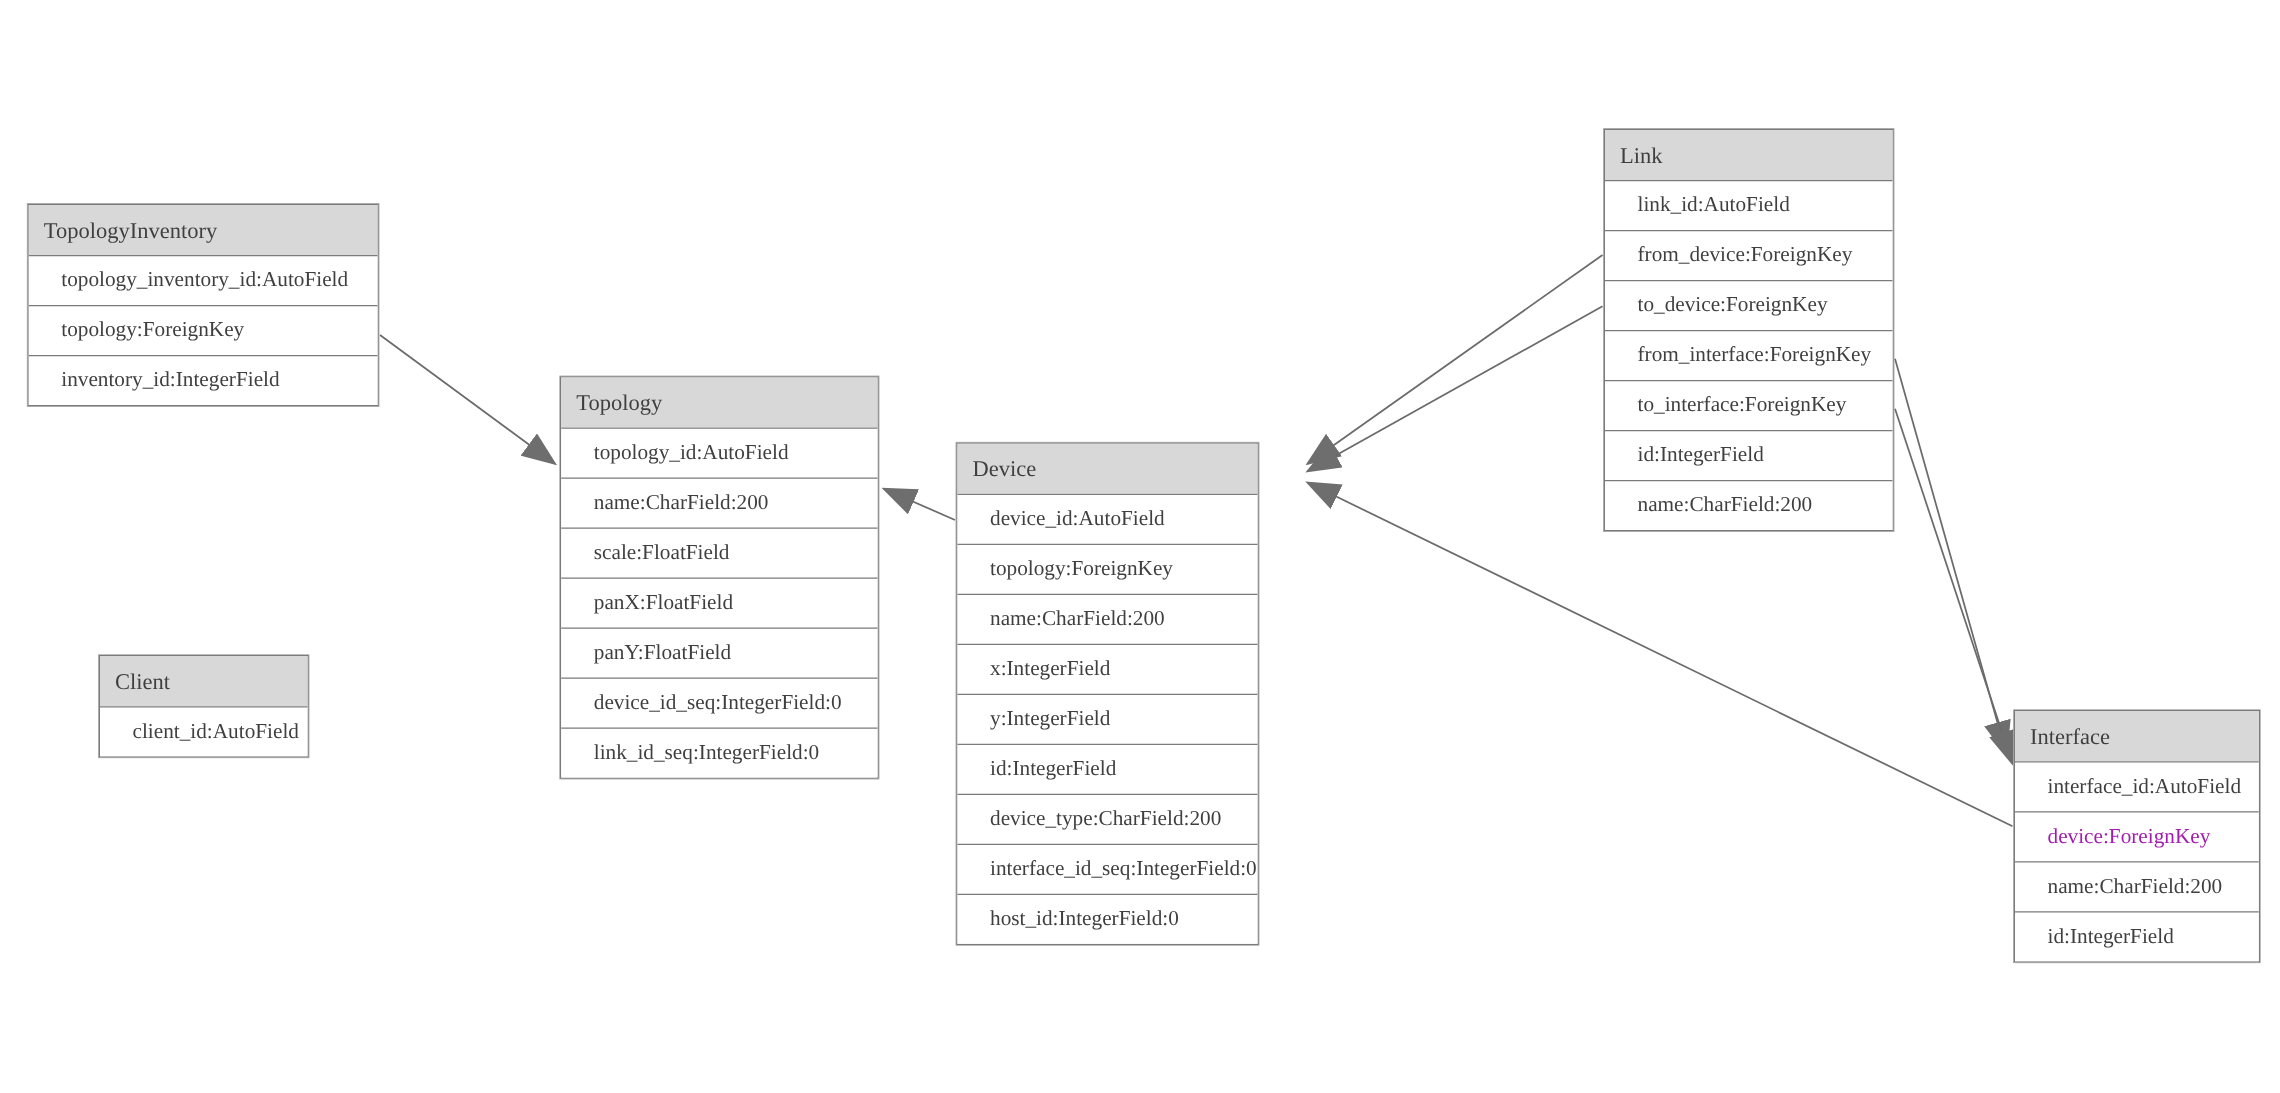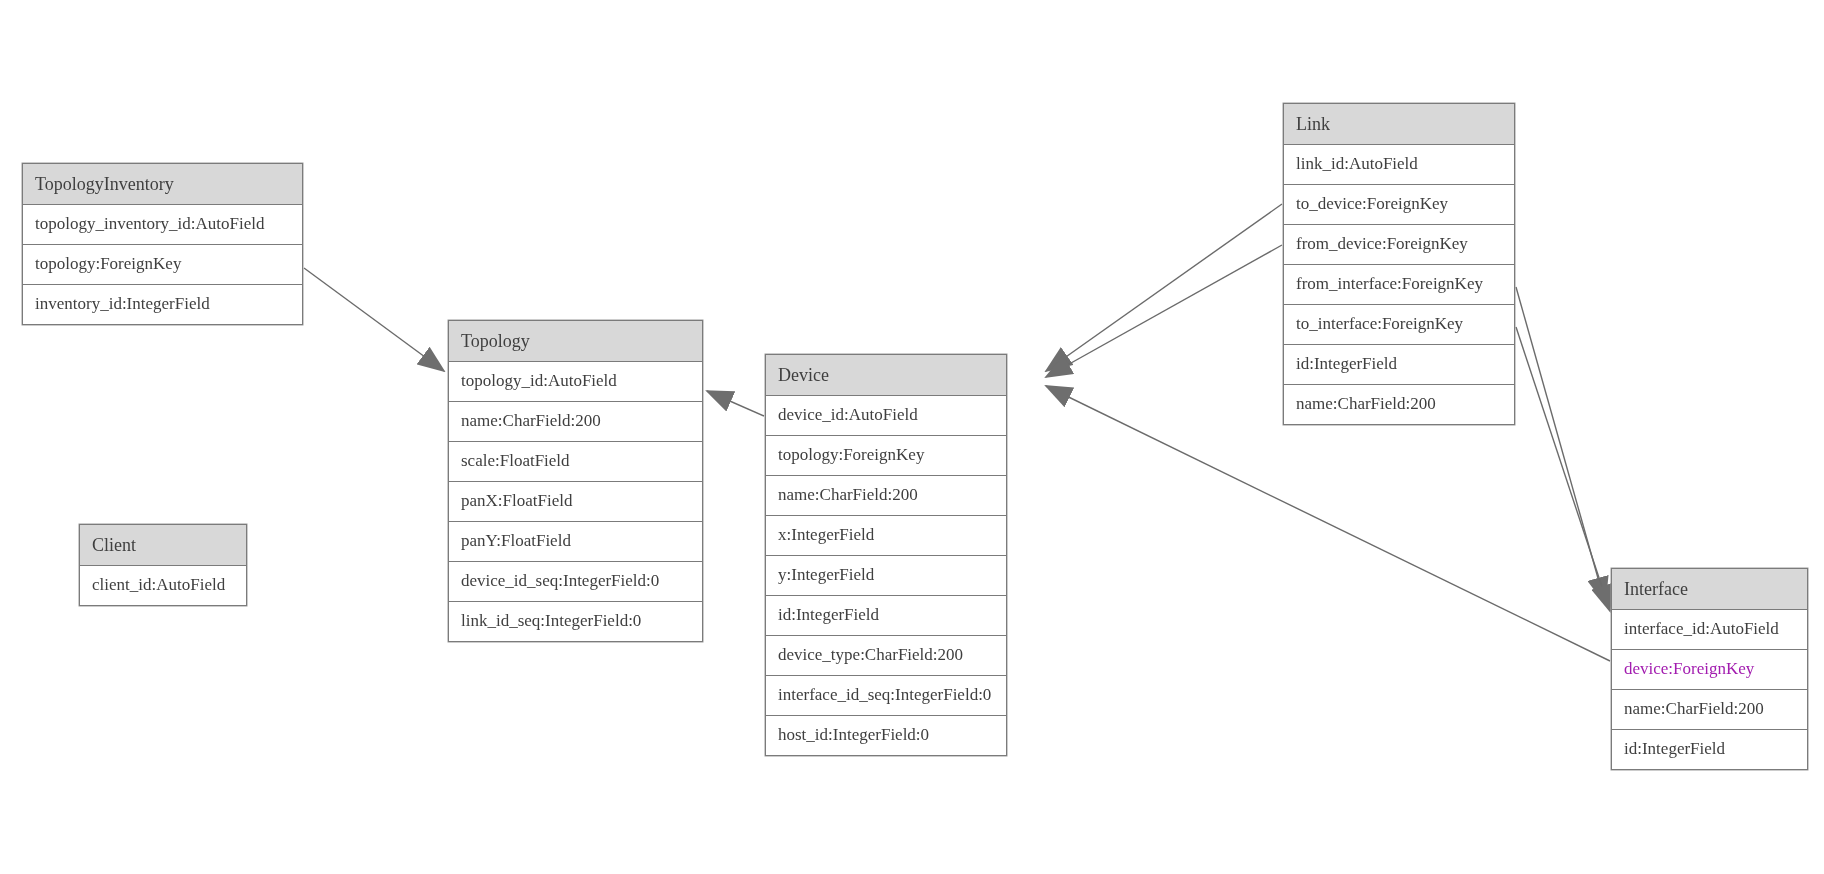--- a/index.html
+++ b/index.html
@@ -37,21 +37,21 @@
     font-size: 18px;
     color: #3f3f3f;
     background: #d8d8d8;
     white-space: nowrap;
     overflow: hidden;
   }
   .entity-row {
     box-sizing: border-box;
     height: 40px;
     line-height: 38px;
-    padding-left: 12px;
+    padding-left: 26px;
     border-top: 1.5px solid #7b7b7b;
     font-size: 17px;
     color: #3f3f3f;
     background: #ffffff;
     white-space: nowrap;
     overflow: hidden;
   }
 </style>
 </head>
 <body>
@@ -70,21 +70,21 @@
       <line x1="1516" y1="287" x2="1605" y2="603" stroke="#6b6b6b" stroke-width="1.4" marker-end="url(#arrowhead)"></line>
       <line x1="1516" y1="327" x2="1610" y2="611" stroke="#6b6b6b" stroke-width="1.4" marker-end="url(#arrowhead)"></line>
       <line x1="1610" y1="661" x2="1046" y2="386" stroke="#6b6b6b" stroke-width="1.4" marker-end="url(#arrowhead)"></line>
     </svg>
 <div class="entity" style="left: 22px; top: 163px; width: 281px; border-color: rgb(123, 123, 123);">
       <div class="entity-header" style="background: rgb(216, 216, 216); color: rgb(63, 63, 63);">TopologyInventory</div>
       <div class="entity-row" style="border-top-color: rgb(123, 123, 123); color: rgb(63, 63, 63);">topology_inventory_id:AutoField</div>
       <div class="entity-row" style="border-top-color: rgb(123, 123, 123); color: rgb(63, 63, 63);">topology:ForeignKey</div>
       <div class="entity-row" style="border-top-color: rgb(123, 123, 123); color: rgb(63, 63, 63);">inventory_id:IntegerField</div>
     </div>
-    <div class="entity" style="left: 448px; top: 320px; width: 255px; border-color: rgb(123, 123, 123);">
+    <div class="entity" style="left: 448px; top: 301px; width: 255px; border-color: rgb(123, 123, 123);">
       <div class="entity-header" style="background: rgb(216, 216, 216); color: rgb(63, 63, 63);">Topology</div>
       <div class="entity-row" style="border-top-color: rgb(123, 123, 123); color: rgb(63, 63, 63);">topology_id:AutoField</div>
       <div class="entity-row" style="border-top-color: rgb(123, 123, 123); color: rgb(63, 63, 63);">name:CharField:200</div>
       <div class="entity-row" style="border-top-color: rgb(123, 123, 123); color: rgb(63, 63, 63);">scale:FloatField</div>
       <div class="entity-row" style="border-top-color: rgb(123, 123, 123); color: rgb(63, 63, 63);">panX:FloatField</div>
       <div class="entity-row" style="border-top-color: rgb(123, 123, 123); color: rgb(63, 63, 63);">panY:FloatField</div>
       <div class="entity-row" style="border-top-color: rgb(123, 123, 123); color: rgb(63, 63, 63);">device_id_seq:IntegerField:0</div>
       <div class="entity-row" style="border-top-color: rgb(123, 123, 123); color: rgb(63, 63, 63);">link_id_seq:IntegerField:0</div>
     </div>
     <div class="entity" style="left: 79px; top: 524px; width: 168px; border-color: rgb(123, 123, 123);">
@@ -99,22 +99,22 @@
       <div class="entity-row" style="border-top-color: rgb(123, 123, 123); color: rgb(63, 63, 63);">x:IntegerField</div>
       <div class="entity-row" style="border-top-color: rgb(123, 123, 123); color: rgb(63, 63, 63);">y:IntegerField</div>
       <div class="entity-row" style="border-top-color: rgb(123, 123, 123); color: rgb(63, 63, 63);">id:IntegerField</div>
       <div class="entity-row" style="border-top-color: rgb(123, 123, 123); color: rgb(63, 63, 63);">device_type:CharField:200</div>
       <div class="entity-row" style="border-top-color: rgb(123, 123, 123); color: rgb(63, 63, 63);">interface_id_seq:IntegerField:0</div>
       <div class="entity-row" style="border-top-color: rgb(123, 123, 123); color: rgb(63, 63, 63);">host_id:IntegerField:0</div>
     </div>
     <div class="entity" style="left: 1283px; top: 103px; width: 232px; border-color: rgb(123, 123, 123);">
       <div class="entity-header" style="background: rgb(216, 216, 216); color: rgb(63, 63, 63);">Link</div>
       <div class="entity-row" style="border-top-color: rgb(123, 123, 123); color: rgb(63, 63, 63);">link_id:AutoField</div>
+      <div class="entity-row" style="border-top-color: rgb(123, 123, 123); color: rgb(63, 63, 63);">from_device:ForeignKey</div>
       <div class="entity-row" style="border-top-color: rgb(123, 123, 123); color: rgb(63, 63, 63);">to_device:ForeignKey</div>
-      <div class="entity-row" style="border-top-color: rgb(123, 123, 123); color: rgb(63, 63, 63);">from_device:ForeignKey</div>
       <div class="entity-row" style="border-top-color: rgb(123, 123, 123); color: rgb(63, 63, 63);">from_interface:ForeignKey</div>
       <div class="entity-row" style="border-top-color: rgb(123, 123, 123); color: rgb(63, 63, 63);">to_interface:ForeignKey</div>
       <div class="entity-row" style="border-top-color: rgb(123, 123, 123); color: rgb(63, 63, 63);">id:IntegerField</div>
       <div class="entity-row" style="border-top-color: rgb(123, 123, 123); color: rgb(63, 63, 63);">name:CharField:200</div>
     </div>
     <div class="entity" style="left: 1611px; top: 568px; width: 197px; border-color: rgb(123, 123, 123);">
       <div class="entity-header" style="background: rgb(216, 216, 216); color: rgb(63, 63, 63);">Interface</div>
       <div class="entity-row" style="border-top-color: rgb(123, 123, 123); color: rgb(63, 63, 63);">interface_id:AutoField</div>
       <div class="entity-row" style="border-top-color: rgb(123, 123, 123); color: #a21caf;">device:ForeignKey</div>
       <div class="entity-row" style="border-top-color: rgb(123, 123, 123); color: rgb(63, 63, 63);">name:CharField:200</div>

